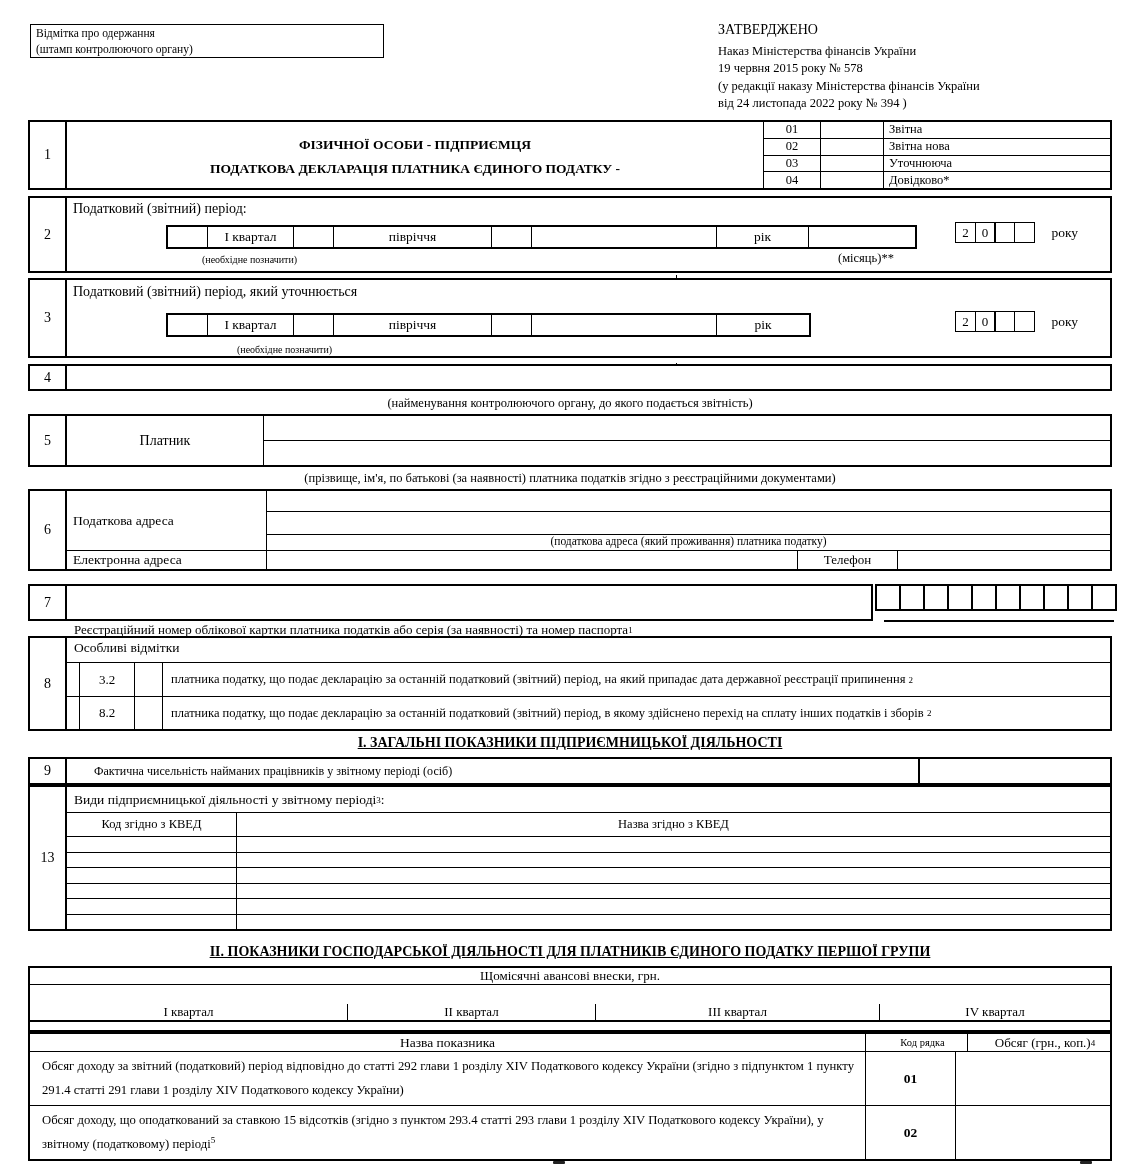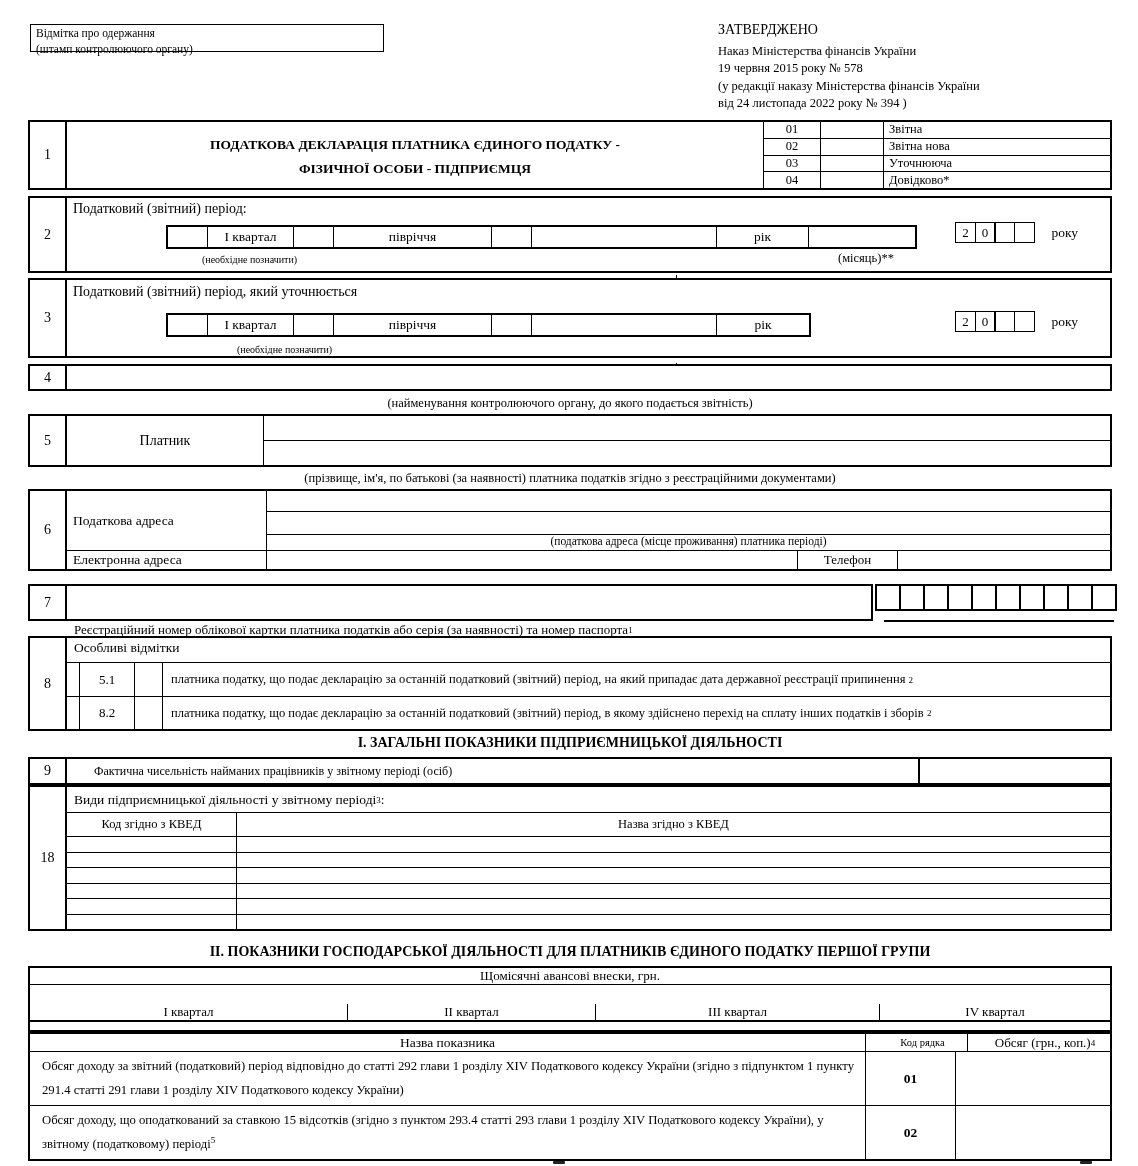--- a/index.html
+++ b/index.html
@@ -7,21 +7,21 @@
   body { font-family:"Liberation Serif","DejaVu Serif",serif; color:#000; }
   #page { position:relative; width:1138px; height:1166px; background:#fff; overflow:hidden; }
 
   .abs { position:absolute; }
   .blk { position:absolute; border:2px solid #000; background:#fff; }
   .numcol { position:absolute; left:0; top:0; bottom:0; width:37px; border-right:2px solid #000;
             display:flex; align-items:center; justify-content:center; font-size:14px; }
   sup { font-size:9px; vertical-align:super; line-height:0; }
 
   
-  #stamp-box { left:30px; top:24px; width:354px; height:28px; border:1.5px solid #000; font-size:11.5px; line-height:1.35; padding:1px 5px; }
+  #stamp-box { left:30px; top:24px; width:354px; height:34px; border:1.5px solid #000; font-size:11.5px; line-height:1.35; padding:1px 5px; }
   #approval { left:718px; top:20px; width:412px; font-size:12.5px; line-height:1.4; }
   #approval .t { font-size:14px; margin-bottom:3px; }
 
   
   #blk1 { left:28px; top:120px; width:1084px; height:70px; display:flex; }
   #blk1 .title-cell { position:absolute; left:37px; top:0; width:697px; height:100%; border-right:1px solid #000;
                       font-weight:bold; font-size:13.5px; text-align:center; padding-top:11px; line-height:1.75; }
   #type-table { position:absolute; left:734px; top:0; right:0; bottom:0; display:flex; flex-direction:column; }
   .type-row { flex:1; display:flex; border-bottom:1px solid #000; font-size:12.5px; }
   .type-row:last-child { border-bottom:none; }
@@ -83,21 +83,21 @@
   
   #blk8 { left:28px; top:636px; width:1084px; height:95px; }
   #blk8 .hdr { position:absolute; left:44px; top:2px; font-size:13.5px; }
   .mark-row { position:absolute; left:37px; right:0; height:34px; border-top:1px solid #000; display:flex; font-size:12.5px; }
   .mark-spacer { width:12px; }
   .mark-code { width:56px; border-left:1px solid #000; border-right:1px solid #000;
                display:flex; align-items:center; justify-content:center; font-size:13px; }
   .mark-box { width:28px; border-right:1px solid #000; }
   .mark-text { flex:1; display:flex; align-items:center; padding-left:8px; }
 
-  .section-title { position:absolute; left:28px; width:1084px; text-align:center; font-weight:bold; font-size:14px; }
+  .section-title { position:absolute; left:28px; width:1084px; text-align:center; font-weight:bold; font-size:14px;text-decoration:underline; }
 
   
   #blk9 { left:28px; top:757px; width:1084px; height:28px; }
   #blk9 .txt { position:absolute; left:37px; top:0; width:833px; height:100%; border-right:2px solid #000;
                display:flex; align-items:center; padding-left:7px; font-size:12px;margin-left:20px; }
 
   
   #blk10 { left:28px; top:785px; width:1084px; height:146px; }
   #blk10 .content { position:absolute; left:37px; top:0; right:0; bottom:0; display:flex; flex-direction:column; }
   #blk10 .kved-label { height:26px; border-bottom:1px solid #000; display:flex; align-items:center; padding-left:7px; font-size:13.5px; }
@@ -150,22 +150,22 @@
     <div class="t">ЗАТВЕРДЖЕНО</div>
     <div>Наказ Міністерства фінансів України</div>
     <div>19 червня 2015 року № 578</div>
     <div>(у редакції наказу Міністерства фінансів України</div>
     <div>від  24 листопада 2022 року № 394 )</div>
   </div>
 
   <div id="blk1" class="blk">
     <div class="numcol">1</div>
     <div class="title-cell">
+      <div>ФІЗИЧНОЇ ОСОБИ - ПІДПРИЄМЦЯ</div>
       <div>ПОДАТКОВА ДЕКЛАРАЦІЯ ПЛАТНИКА ЄДИНОГО ПОДАТКУ -</div>
-      <div>ФІЗИЧНОЇ ОСОБИ - ПІДПРИЄМЦЯ</div>
     </div>
     <div id="type-table">
       <div class="type-row">
         <div class="type-code">01</div>
         <div class="type-box"></div>
         <div class="type-label">Звітна</div>
       </div>
       <div class="type-row">
         <div class="type-code">02</div>
         <div class="type-box"></div>
@@ -244,21 +244,21 @@
     <div class="line1"></div>
     <div class="line2"></div>
   </div>
   <div class="caption" style="top:471px;">(прізвище, ім'я, по батькові (за наявності) платника податків згідно з реєстраційними документами)</div>
 
   <div id="blk6" class="blk">
     <div class="numcol">6</div>
     <div class="addr-cell">Податкова адреса</div>
     <div class="a-line1"></div>
     <div class="a-line2"></div>
-    <div class="a-cap">(податкова адреса (місце проживання) платника періоді)</div>
+    <div class="a-cap">(податкова адреса (який проживання) платника податку)</div>
     <div class="b-row">
       <div class="email-cell">Електронна адреса</div>
       <div class="email-val"></div>
       <div class="phone-cell">Телефон</div>
       <div class="phone-val"></div>
     </div>
   </div>
 
   <div id="blk7" class="blk">
     <div class="numcol">7</div>
@@ -279,42 +279,42 @@
     <div class="dbox"></div>
     <div class="dbox"></div>
   </div>
   <div id="digit-underline"></div>
 
   <div id="blk8" class="blk">
     <div class="numcol">8</div>
     <div class="hdr">Особливі відмітки</div>
     <div class="mark-row" style="top:24px;">
       <div class="mark-spacer"></div>
-      <div class="mark-code">5.1</div>
+      <div class="mark-code">3.2</div>
       <div class="mark-box"></div>
       <div class="mark-text"><span>платника податку, що подає декларацію за останній податковий (звітний) період, на який припадає дата державної реєстрації припинення</span>&nbsp;<sup>2</sup></div>
     </div>
     <div class="mark-row" style="top:58px; height:33px;">
       <div class="mark-spacer"></div>
       <div class="mark-code">8.2</div>
       <div class="mark-box"></div>
       <div class="mark-text"><span>платника податку, що подає декларацію за останній податковий (звітний) період, в якому здійснено перехід на сплату інших податків і зборів</span>&nbsp;<sup>2</sup></div>
     </div>
   </div>
 
   <div class="section-title" style="top:735px;">І. ЗАГАЛЬНІ ПОКАЗНИКИ ПІДПРИЄМНИЦЬКОЇ ДІЯЛЬНОСТІ</div>
 
   <div id="blk9" class="blk">
     <div class="numcol">9</div>
     <div class="txt">Фактична чисельність найманих працівників у звітному періоді (осіб)</div>
     <div class="abs" style="left:872px; top:0; right:0; bottom:0;"></div>
   </div>
 
   <div id="blk10" class="blk">
-    <div class="numcol">18</div>
+    <div class="numcol">13</div>
     <div class="content">
       <div class="kved-label">
           <span>Види підприємницької діяльності у звітному періоді</span>
           <sup>3</sup>
           <span>:</span>
         </div>
       <div class="kved-head">
         <div class="c1">Код згідно з КВЕД</div>
         <div class="c2">Назва згідно з КВЕД</div>
       </div>

